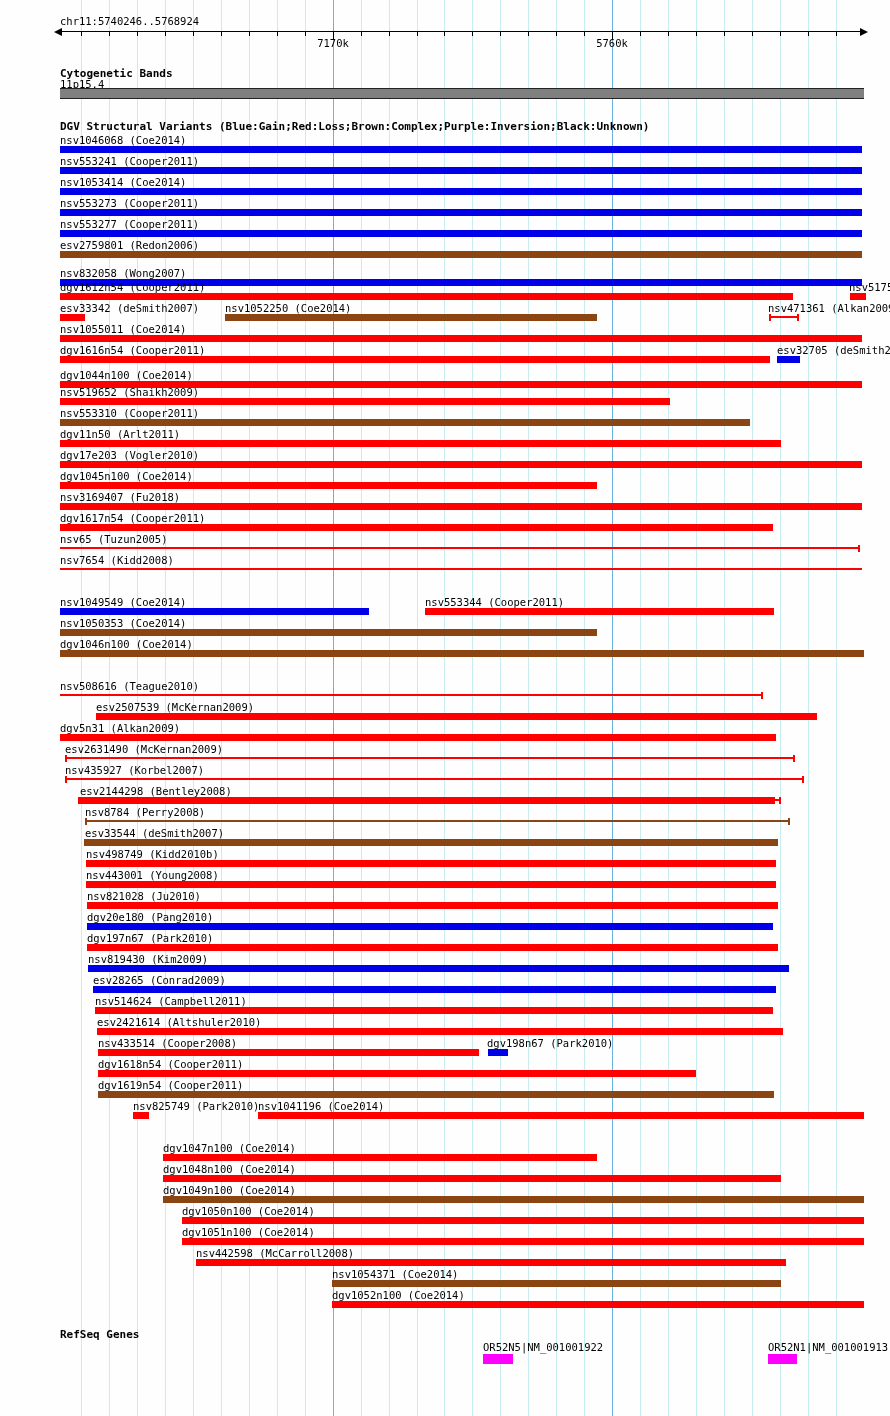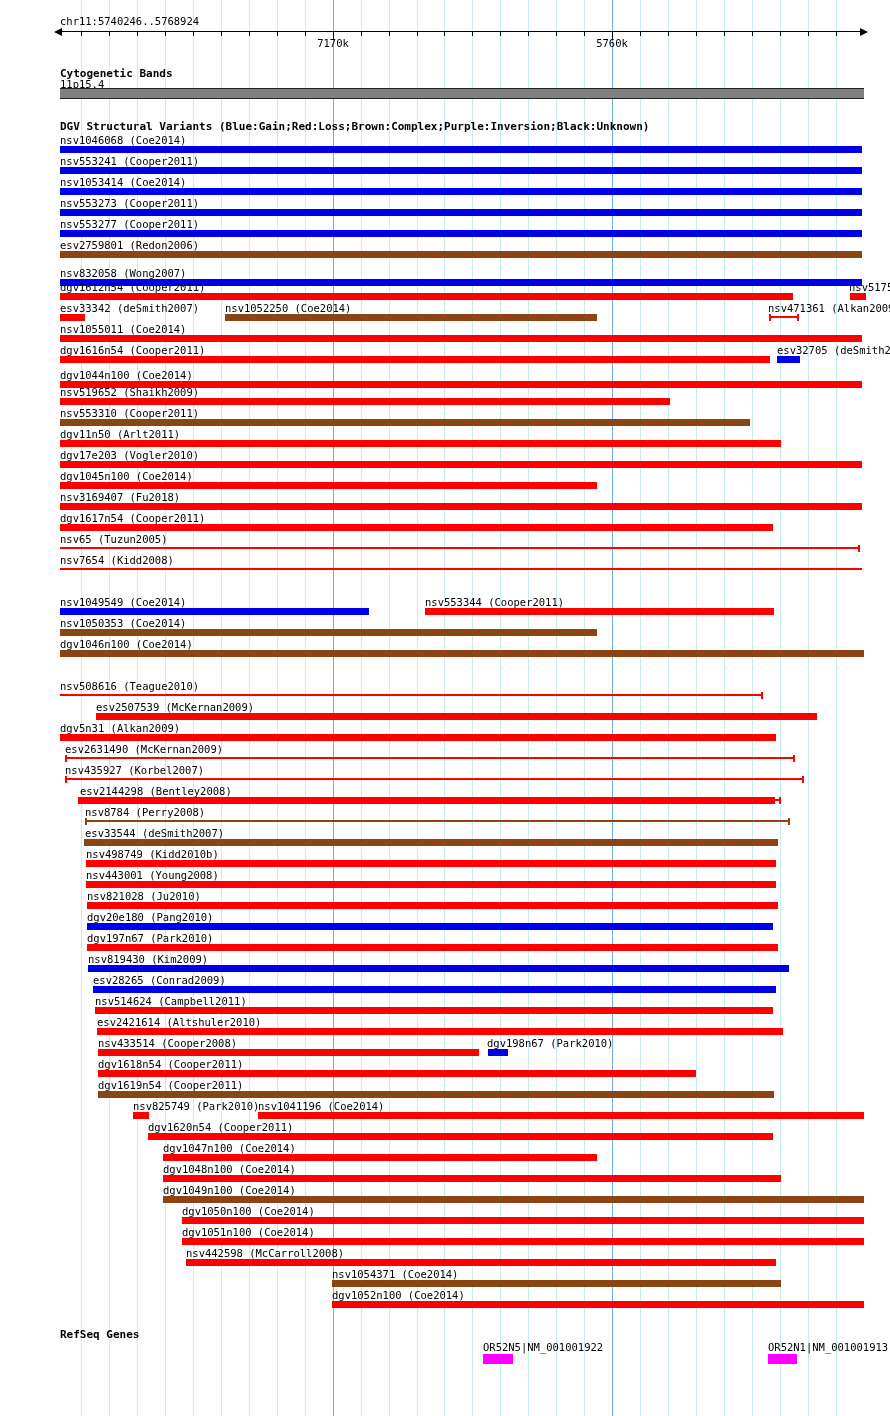--- a/index.html
+++ b/index.html
@@ -303,45 +303,41 @@
     <div class="abs" style="left: 0px; top: 1080px; width: 890px; height: 21px;">
       <div class="txt" style="left: 98px; top: 0px;">dgv1619n54 (Cooper2011)</div>
       <div class="vbar" style="left: 98px; top: 11px; width: 676px; background: rgb(139, 69, 19);"></div>
     </div>
     <div class="abs" style="left: 0px; top: 1101px; width: 890px; height: 21px;">
       <div class="txt" style="left: 133px; top: 0px;">nsv825749 (Park2010)</div>
       <div class="vbar" style="left: 133px; top: 11px; width: 16px; background: rgb(255, 0, 0);"></div>
       <div class="txt" style="left: 258px; top: 0px;">nsv1041196 (Coe2014)</div>
       <div class="vbar" style="left: 258px; top: 11px; width: 606px; background: rgb(255, 0, 0);"></div>
     </div>
-    <div class="abs" style="left: 0px; top: 1122px; width: 890px; height: 21px;">
-      <div class="txt" style="left: 148px; top: 0px;">dgv1620n54 (Cooper2011)</div>
-      <div class="vbar" style="left: 148px; top: 11px; width: 625px; background: rgb(255, 0, 0);"></div>
-    </div>
     <div class="abs" style="left: 0px; top: 1143px; width: 890px; height: 21px;">
       <div class="txt" style="left: 163px; top: 0px;">dgv1047n100 (Coe2014)</div>
       <div class="vbar" style="left: 163px; top: 11px; width: 434px; background: rgb(255, 0, 0);"></div>
     </div>
     <div class="abs" style="left: 0px; top: 1164px; width: 890px; height: 21px;">
       <div class="txt" style="left: 163px; top: 0px;">dgv1048n100 (Coe2014)</div>
       <div class="vbar" style="left: 163px; top: 11px; width: 618px; background: rgb(255, 0, 0);"></div>
     </div>
     <div class="abs" style="left: 0px; top: 1185px; width: 890px; height: 21px;">
       <div class="txt" style="left: 163px; top: 0px;">dgv1049n100 (Coe2014)</div>
       <div class="vbar" style="left: 163px; top: 11px; width: 701px; background: rgb(139, 69, 19);"></div>
     </div>
     <div class="abs" style="left: 0px; top: 1206px; width: 890px; height: 21px;">
       <div class="txt" style="left: 182px; top: 0px;">dgv1050n100 (Coe2014)</div>
       <div class="vbar" style="left: 182px; top: 11px; width: 682px; background: rgb(255, 0, 0);"></div>
     </div>
     <div class="abs" style="left: 0px; top: 1227px; width: 890px; height: 21px;">
       <div class="txt" style="left: 182px; top: 0px;">dgv1051n100 (Coe2014)</div>
       <div class="vbar" style="left: 182px; top: 11px; width: 682px; background: rgb(255, 0, 0);"></div>
     </div>
-    <div class="abs" style="left: 4px; top: 1248px; width: 718px; height: 21px;">
+    <div class="abs" style="left: 14px; top: 1248px; width: 718px; height: 21px;">
       <div class="txt" style="left: 182px; top: 0px;">nsv442598 (McCarroll2008)</div>
       <div class="vbar" style="left: 182px; top: 11px; width: 590px; background: rgb(255, 0, 0);"></div>
     </div>
     <div class="abs" style="left: 0px; top: 1269px; width: 890px; height: 21px;">
       <div class="txt" style="left: 332px; top: 0px;">nsv1054371 (Coe2014)</div>
       <div class="vbar" style="left: 332px; top: 11px; width: 449px; background: rgb(139, 69, 19);"></div>
     </div>
     <div class="abs" style="left: 0px; top: 1290px; width: 890px; height: 21px;">
       <div class="txt" style="left: 332px; top: 0px;">dgv1052n100 (Coe2014)</div>
       <div class="vbar" style="left: 332px; top: 11px; width: 532px; background: rgb(255, 0, 0);"></div>

